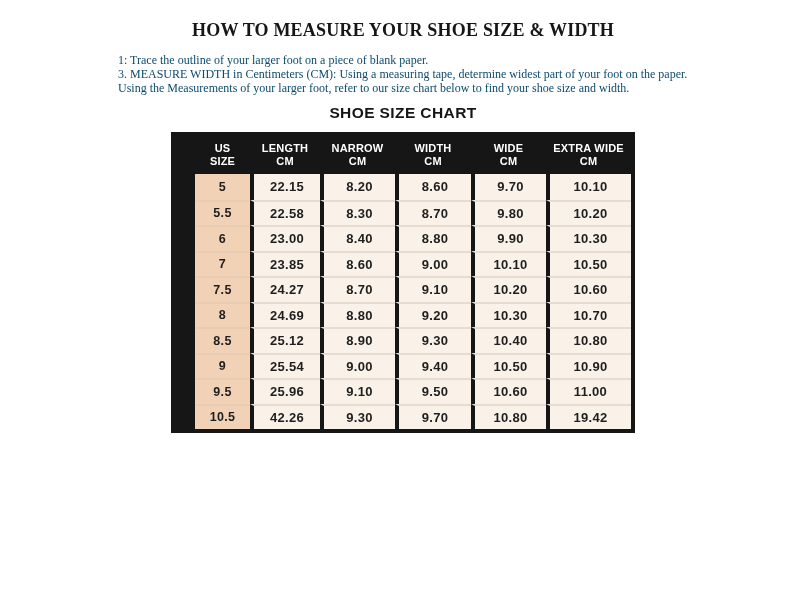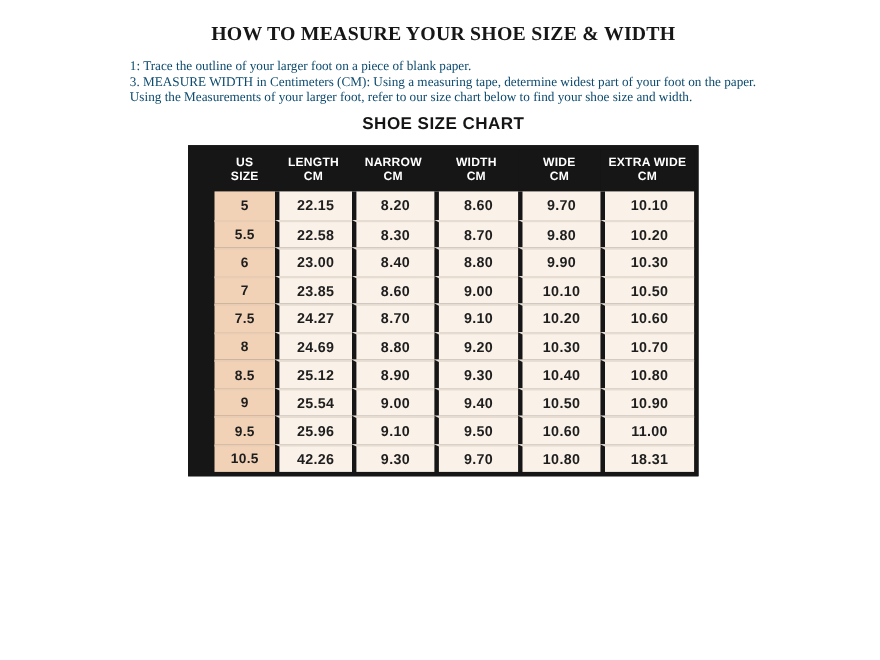--- a/index.html
+++ b/index.html
@@ -220,19 +220,19 @@
     <td>9.50</td>
     <td>10.60</td>
     <td>11.00</td>
   </tr>
           <tr>
     <td>10.5</td>
     <td>42.26</td>
     <td>9.30</td>
     <td>9.70</td>
     <td>10.80</td>
-    <td>18.31</td>
+    <td>19.42</td>
   </tr>
         </tbody>
     </table>
 
   </div>
 </div>
 
 </body></html>

